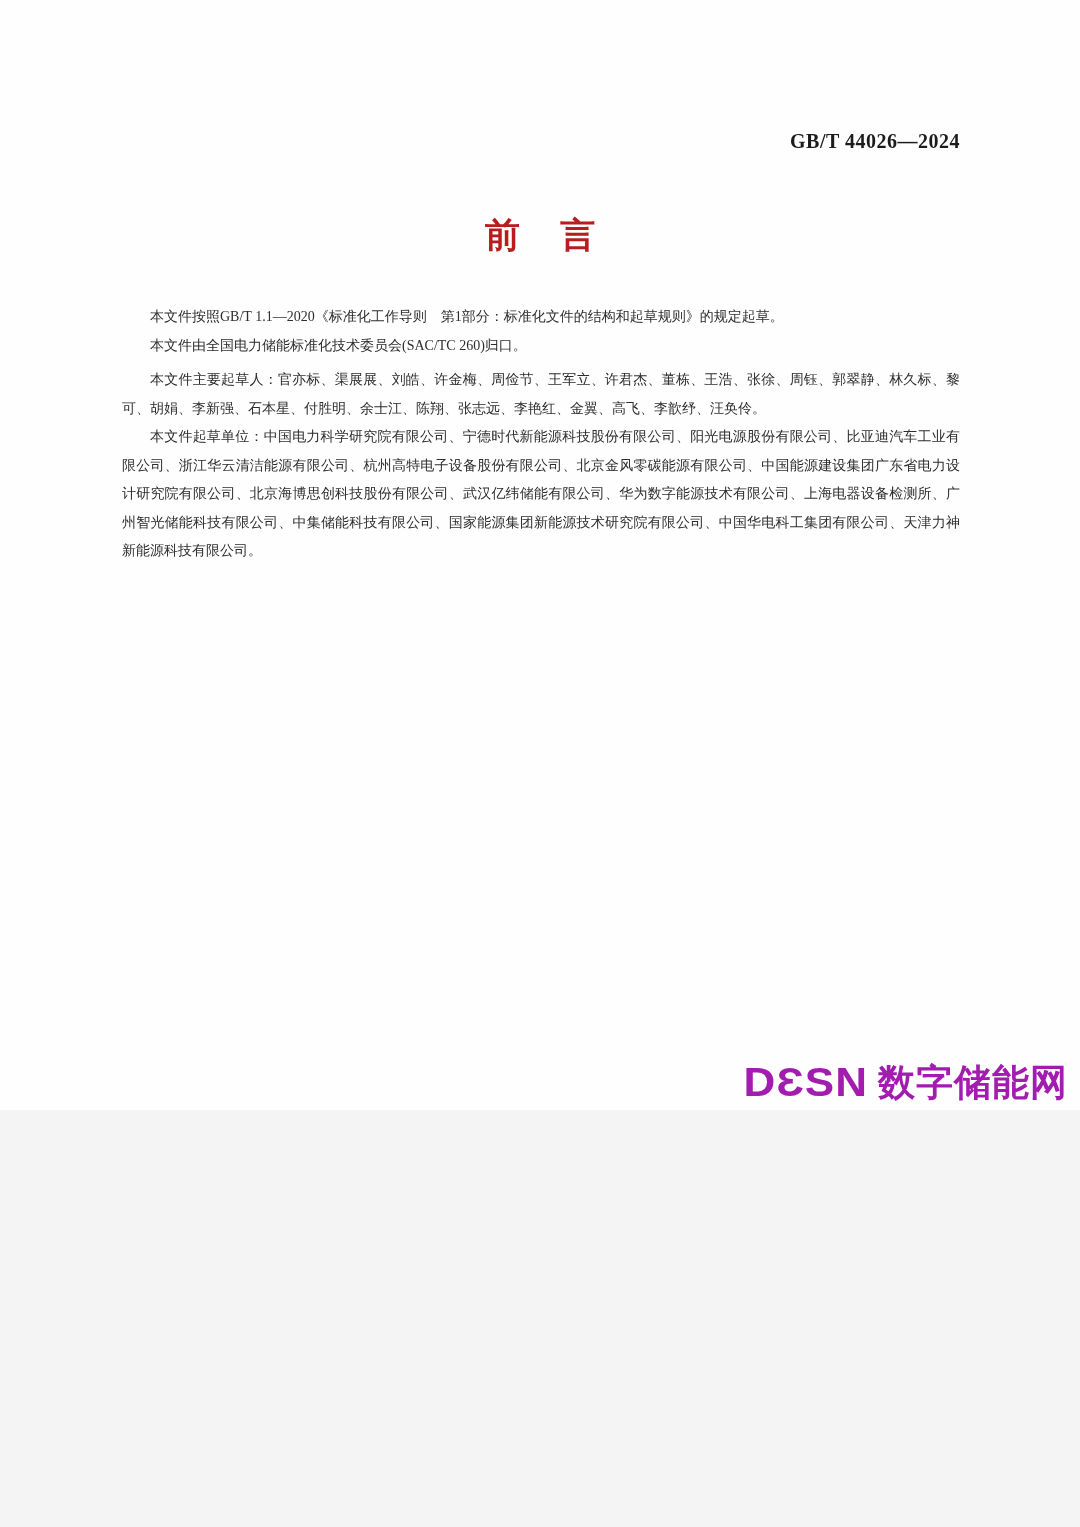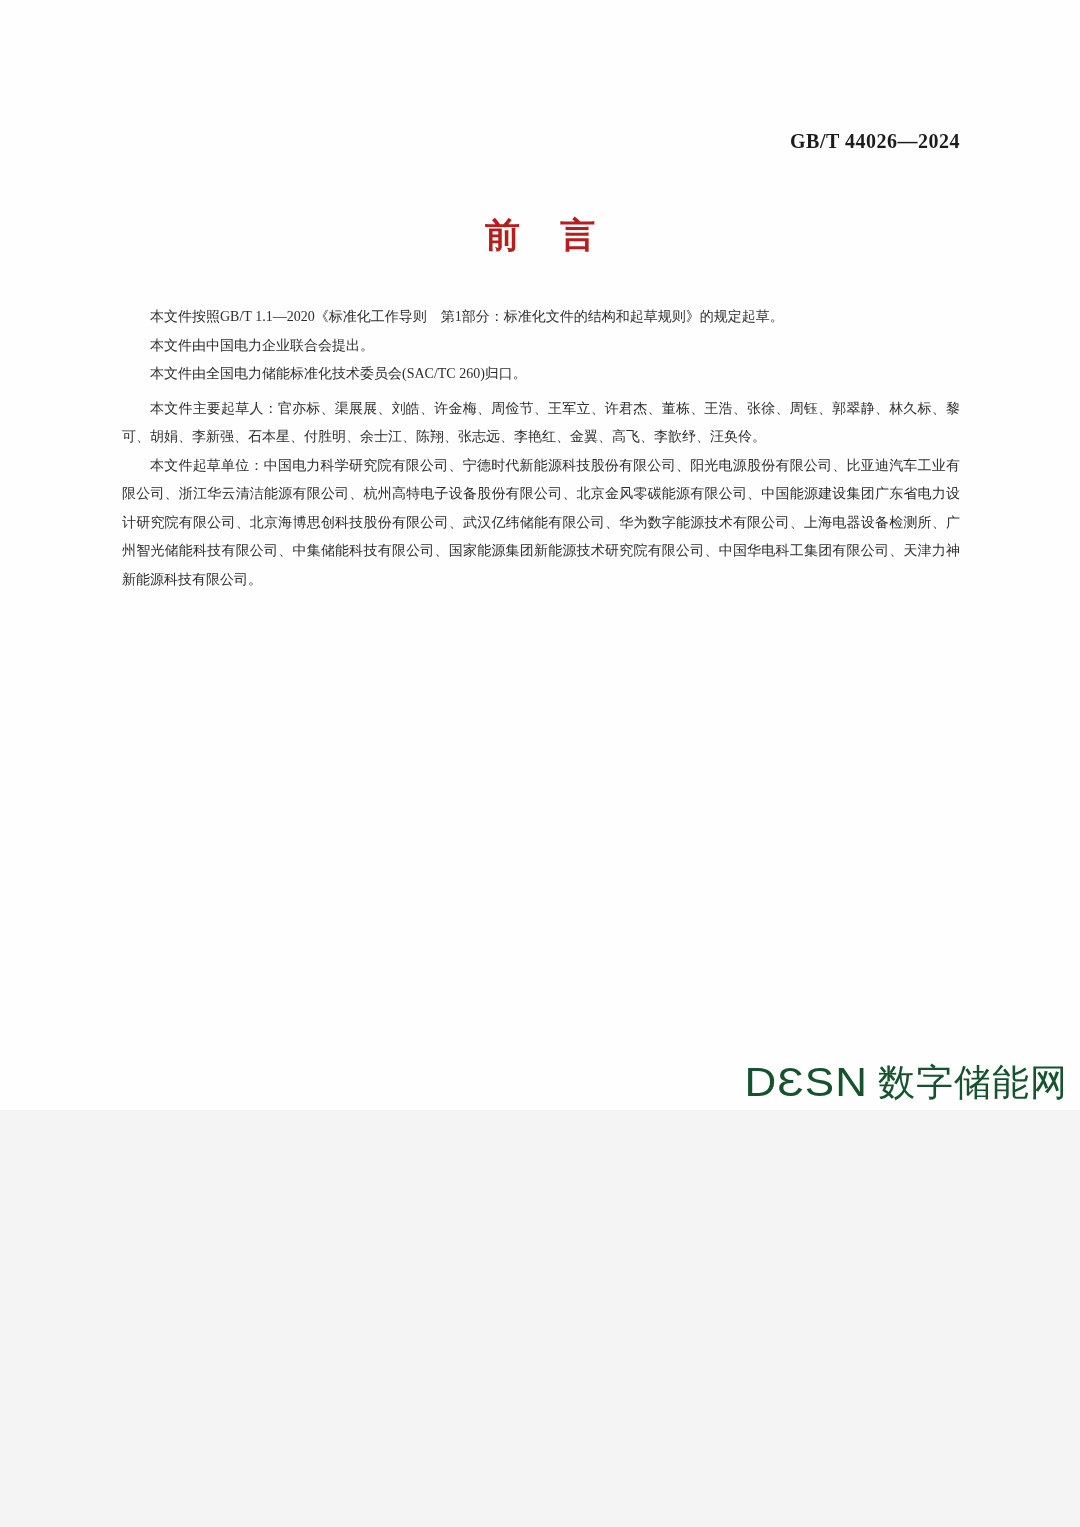--- a/index.html
+++ b/index.html
@@ -79,22 +79,22 @@
     opacity: 0.75;
   }
   .site-logo {
     position: absolute;
     right: 12px;
     bottom: 6px;
     display: flex;
     align-items: center;
     gap: 10px;
     font-family: "Liberation Sans", "DejaVu Sans", sans-serif;
-    font-weight: normal;
-    color: #14532d;
+    font-weight: bold;
+    color: #a21caf;
     white-space: nowrap;
   }
   .logo-abbr {
     font-size: 44px;
     letter-spacing: 1px;
     line-height: 1;
     transform: scaleY(0.92);
   }
   .logo-site-name {
     font-size: 37px;
@@ -106,21 +106,20 @@
 <body>
 
 <div class="page">
 
   <div class="doc-number">GB/T 44026—2024</div>
 
   <h1 class="doc-title">前言</h1>
 
   <div class="content">
     <p class="para">本文件按照GB/T 1.1—2020《标准化工作导则　第1部分：标准化文件的结构和起草规则》的规定起草。</p>
-    <p class="para">本文件由中国电力企业联合会提出。</p>
     <p class="para">本文件由全国电力储能标准化技术委员会(SAC/TC 260)归口。</p>
     <p class="para drafters">本文件主要起草人：官亦标、渠展展、刘皓、许金梅、周俭节、王军立、许君杰、董栋、王浩、张徐、周钰、郭翠静、林久标、黎可、胡娟、李新强、石本星、付胜明、余士江、陈翔、张志远、李艳红、金翼、高飞、李歆纾、汪奂伶。</p>
     <p class="para">本文件起草单位：中国电力科学研究院有限公司、宁德时代新能源科技股份有限公司、阳光电源股份有限公司、比亚迪汽车工业有限公司、浙江华云清洁能源有限公司、杭州高特电子设备股份有限公司、北京金风零碳能源有限公司、中国能源建设集团广东省电力设计研究院有限公司、北京海博思创科技股份有限公司、武汉亿纬储能有限公司、华为数字能源技术有限公司、上海电器设备检测所、广州智光储能科技有限公司、中集储能科技有限公司、国家能源集团新能源技术研究院有限公司、中国华电科工集团有限公司、天津力神新能源科技有限公司。</p>
   </div>
 
   <div class="watermark"></div>
 
   <div class="page-number">Ⅲ</div>
 
   <div class="site-logo">

